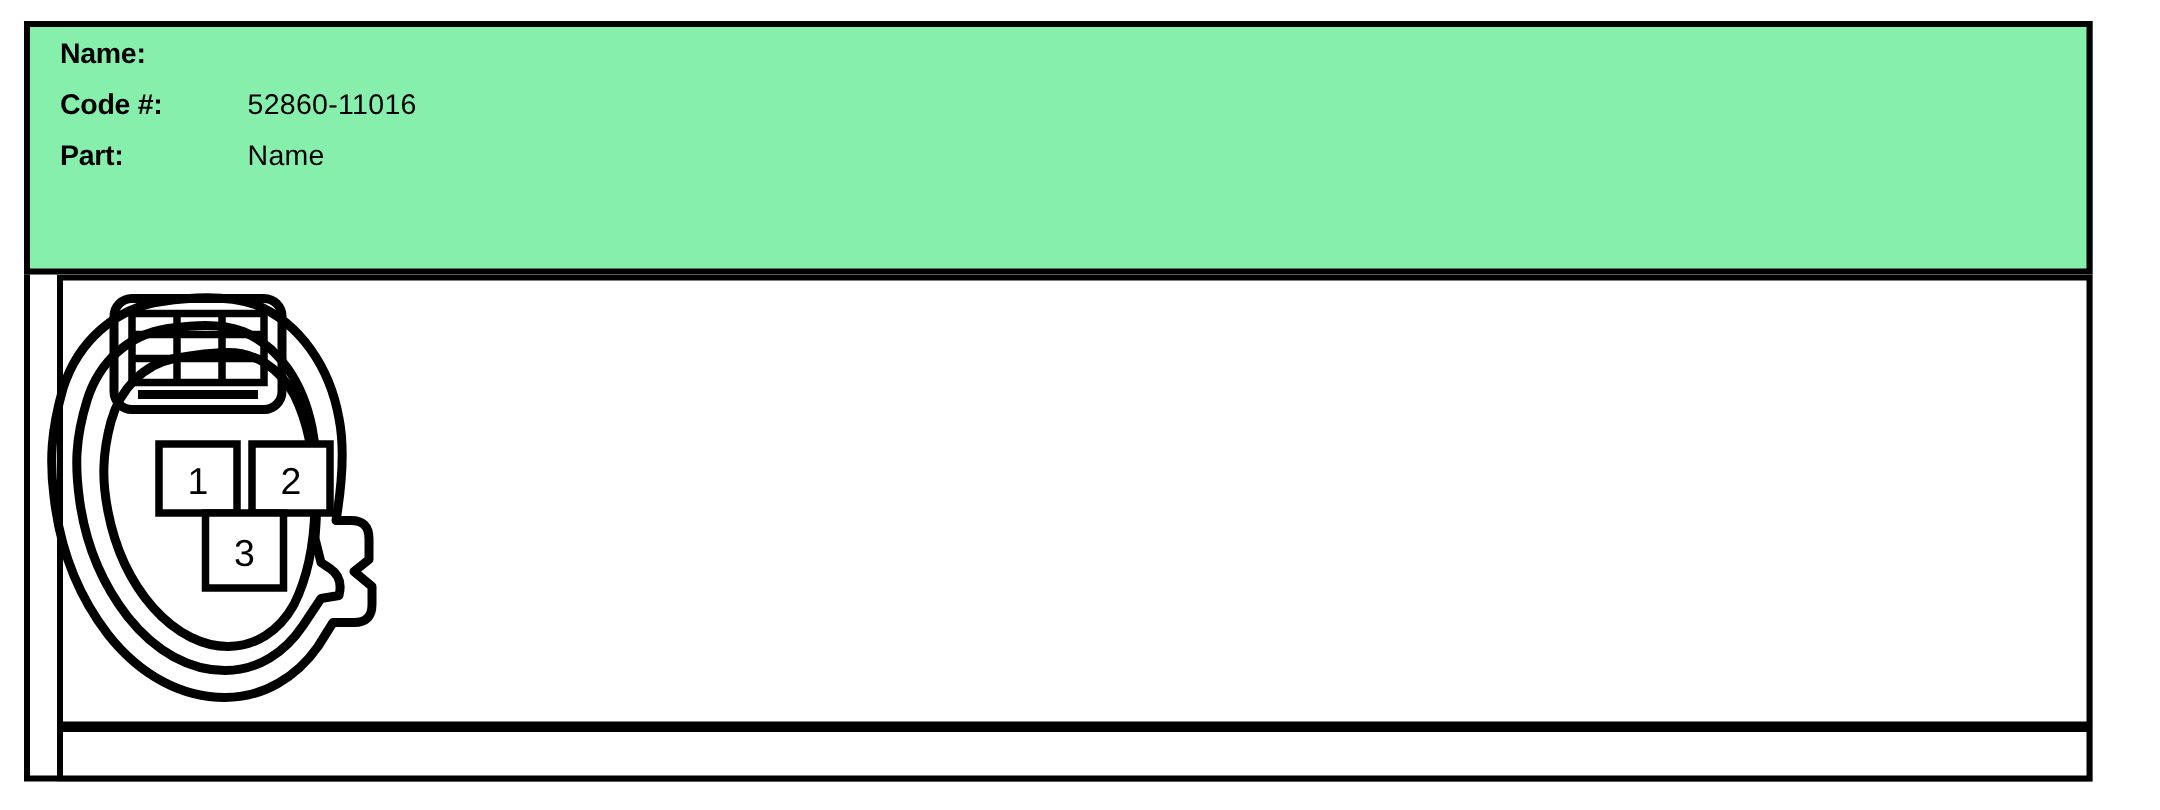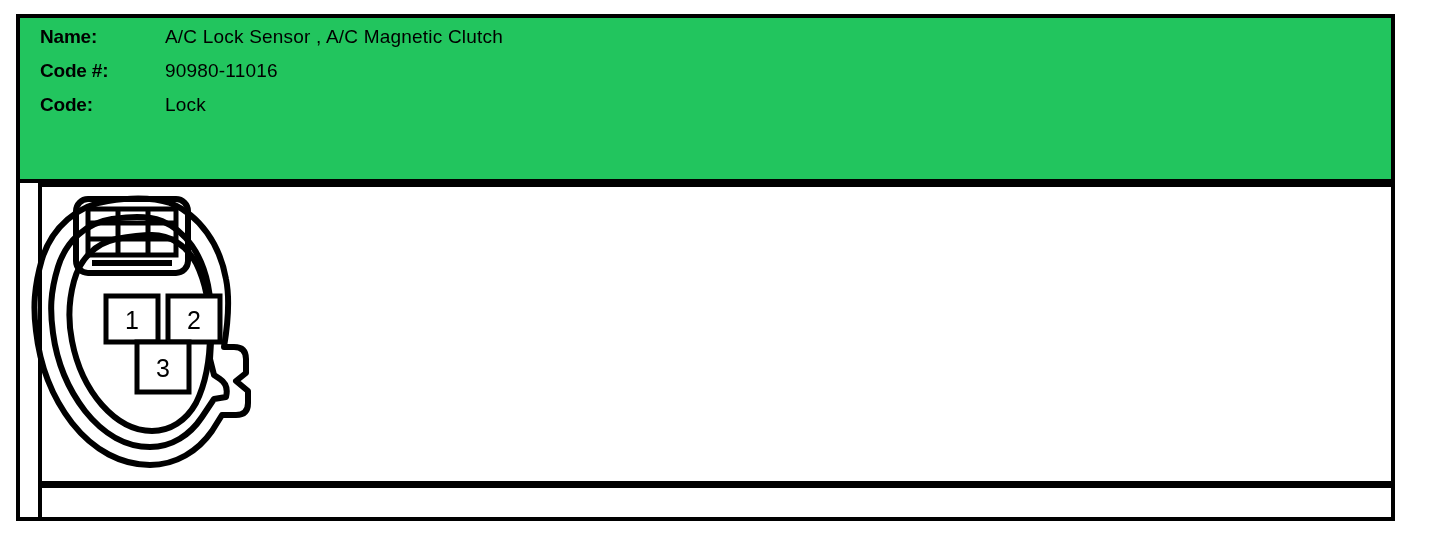--- a/index.html
+++ b/index.html
@@ -36,21 +36,21 @@
 
   
   .spec-block {
     position: absolute;
     left: 16px;
     top: 14px;
     width: 1379px;
     height: 169px;
     box-sizing: border-box;
     border: 4px solid #000000;
-    background: #22c55e;
+    background: #86efac;
   }
 
   .spec-rows {
     position: absolute;
     left: 20px;
     top: 8px;
   }
 
   .spec-row {
     display: flex;
@@ -125,32 +125,31 @@
 
 <div id="page">
 
   <div class="outer-frame"></div>
 
   <div class="spec-block">
     <div class="spec-rows">
 
       <div class="spec-row">
         <span class="spec-label">Name:</span>
-        <span class="spec-value">A/C Lock Sensor , A/C Magnetic Clutch</span>
       </div>
 
 
       <div class="spec-row">
         <span class="spec-label">Code #:</span>
-        <span class="spec-value">90980-11016</span>
+        <span class="spec-value">52860-11016</span>
       </div>
 
       <div class="spec-row">
-        <span class="spec-label">Code:</span>
-        <span class="spec-value">Lock</span>
+        <span class="spec-label">Part:</span>
+        <span class="spec-value">Name</span>
       </div>
 
     </div>
   </div>
 
   <div class="diagram-panel"></div>
 
   <div class="footer-strip"></div>
 
   <div class="connector-wrap">

